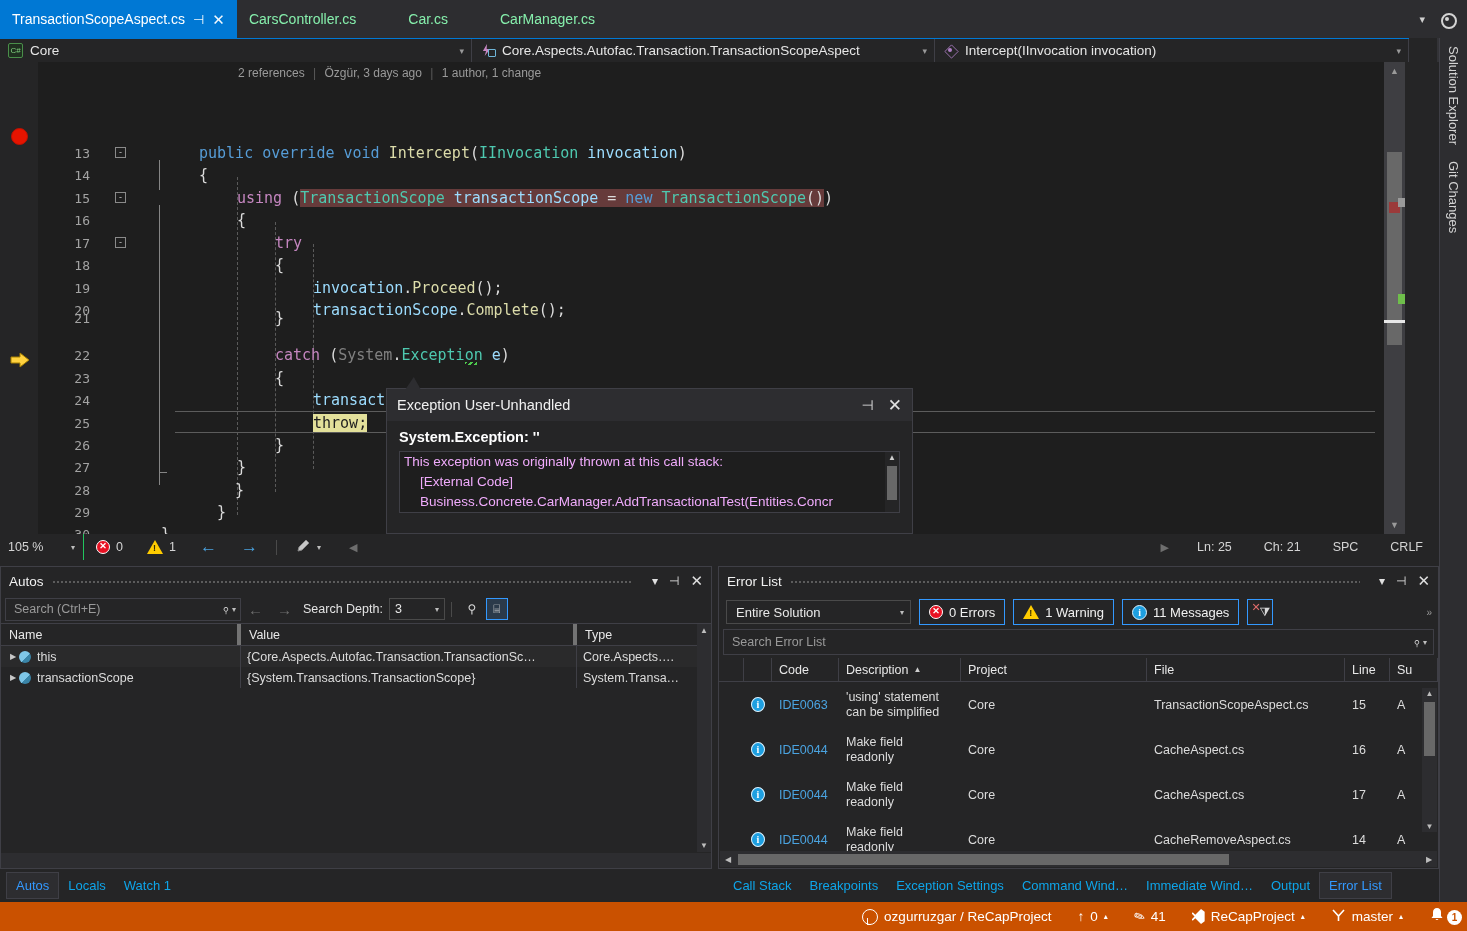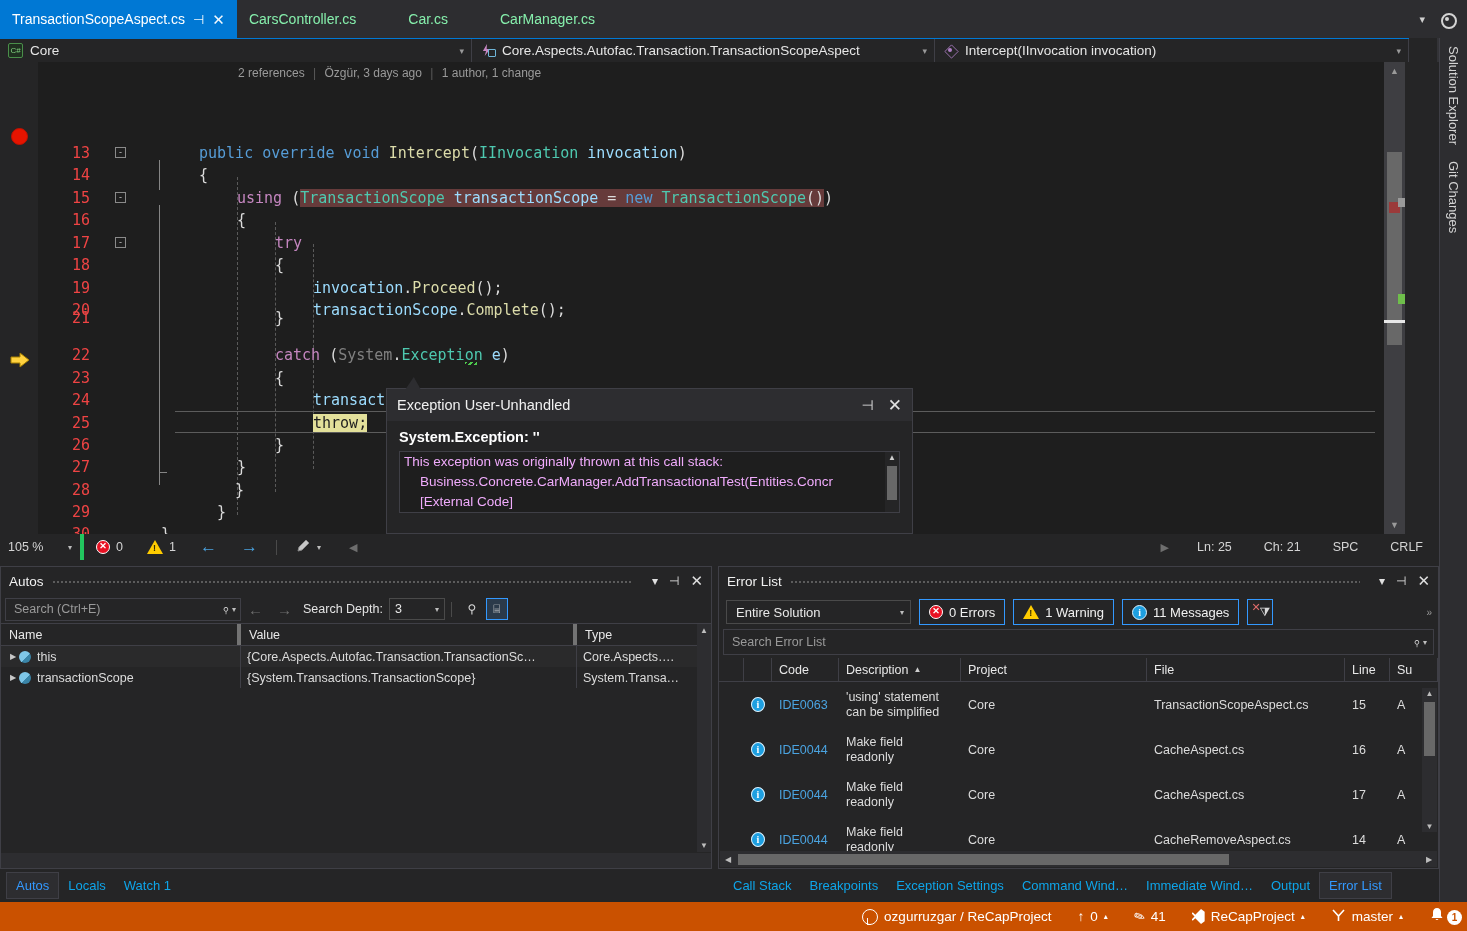--- a/index.html
+++ b/index.html
@@ -109,21 +109,21 @@
     color:#ffd700; font-size:17px; line-height:15px; }
   .cur-arrow svg{ display:block; }
 
   .codearea{ position:absolute; left:38px; top:0; right:0; bottom:0; }
   .codeline{
     position:relative; height:22.3px; display:flex; align-items:center;
     font-family:"DejaVu Sans Mono", monospace; font-size:15px;
   }
   .lineno{
     position:absolute; left:0; width:52px; text-align:right;
-    color:#ef4444; font-family:"DejaVu Sans Mono",monospace; font-size:15px;
+    color:#a3a3a3; font-family:"DejaVu Sans Mono",monospace; font-size:13px;
   }
   .codetext{
     position:absolute; left:161px; white-space:pre;
     font-family:"DejaVu Sans Mono",monospace; font-size:15px; color:#dcdcdc;
   }
   .cw{ color:#569cd6 }   
   .cm{ color:#c586c0 }   
   .ct{ color:#4ec9b0 }   
   .cf{ color:#dcdcaa }   
   .cv{ color:#9cdcfe }   
@@ -209,21 +209,21 @@
     background:#2d2d30; clip-path:polygon(55% 0, 100% 100%, 0 100%);
   }
 
   
   .edstatus{
     position:absolute; left:0; top:534px; width:1439px; height:26px;
     background:#252526; display:flex; align-items:center; font-size:12.5px; color:#d4d4d4;
   }
   .zoombox{
     width:84px; height:26px; display:flex; align-items:center; justify-content:space-between;
-    padding:0 8px; border-right:4px solid #22c55e; cursor:pointer;
+    padding:0 8px; border-right:1px solid #22c55e; cursor:pointer;
   }
   .st-item{ display:flex; align-items:center; gap:6px; padding:0 12px; }
   .ico-err{ width:14px;height:14px; border-radius:50%; background:#e81123;
     border:1.5px solid #fff; color:#fff; font-size:9px; line-height:11px; text-align:center; font-weight:bold;}
   .ico-warn{ width:0;height:0; border-left:8px solid transparent; border-right:8px solid transparent;
     border-bottom:14px solid #ffcc00; position:relative; }
   .ico-warn::after{ content:"!"; position:absolute; left:-2px; top:3px; color:#3a2e00;
     font-size:9px; font-weight:bold; }
   .navarrow{ font-size:17px; color:#4aa3e0; padding:0 12px; cursor:pointer; }
   .vdiv{ width:1px; height:15px; background:#4a4a4a; margin:0 6px; }
@@ -562,22 +562,22 @@
   <div class="exc">
     <div class="exc-tail"></div>
     <div class="exc-head">
       <span class="exc-title">Exception User-Unhandled</span>
       <span class="pin">⊣</span>
       <span class="xc">✕</span>
     </div>
     <div class="exc-type">System.Exception: ''</div>
     <div class="exc-box">
       <div class="exc-line">This exception was originally thrown at this call stack:</div>
+      <div class="exc-line ind">[External Code]</div>
       <div class="exc-line ind">Business.Concrete.CarManager.AddTransactionalTest(Entities.Concr</div>
-      <div class="exc-line ind">[External Code]</div>
       <div class="exc-line ind">Core.Aspects.Autofac.Transaction.TransactionScopeAspect.Intercep</div>
       <div class="exc-sb">
         <div class="up">▲</div>
         <div class="th"></div>
       </div>
     </div>
   </div>
 
   <div class="edstatus">
     <div class="zoombox">

